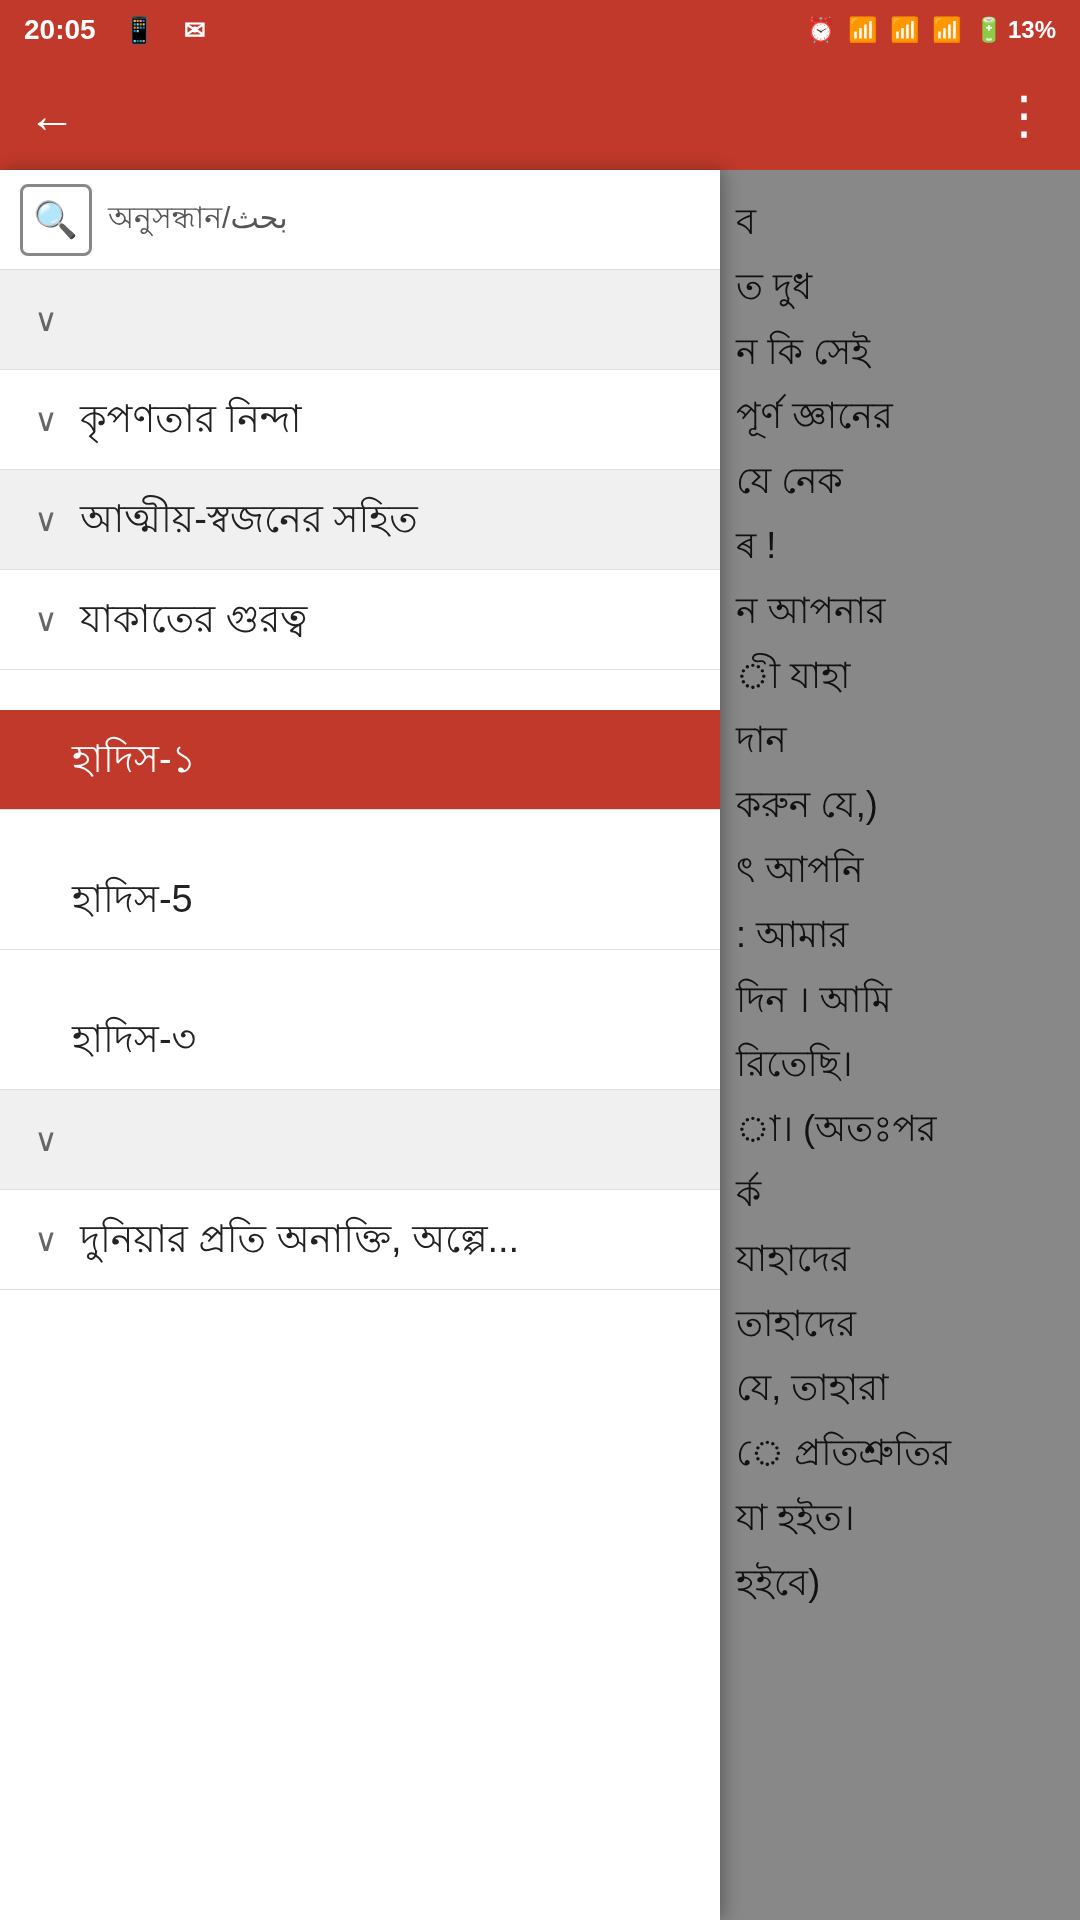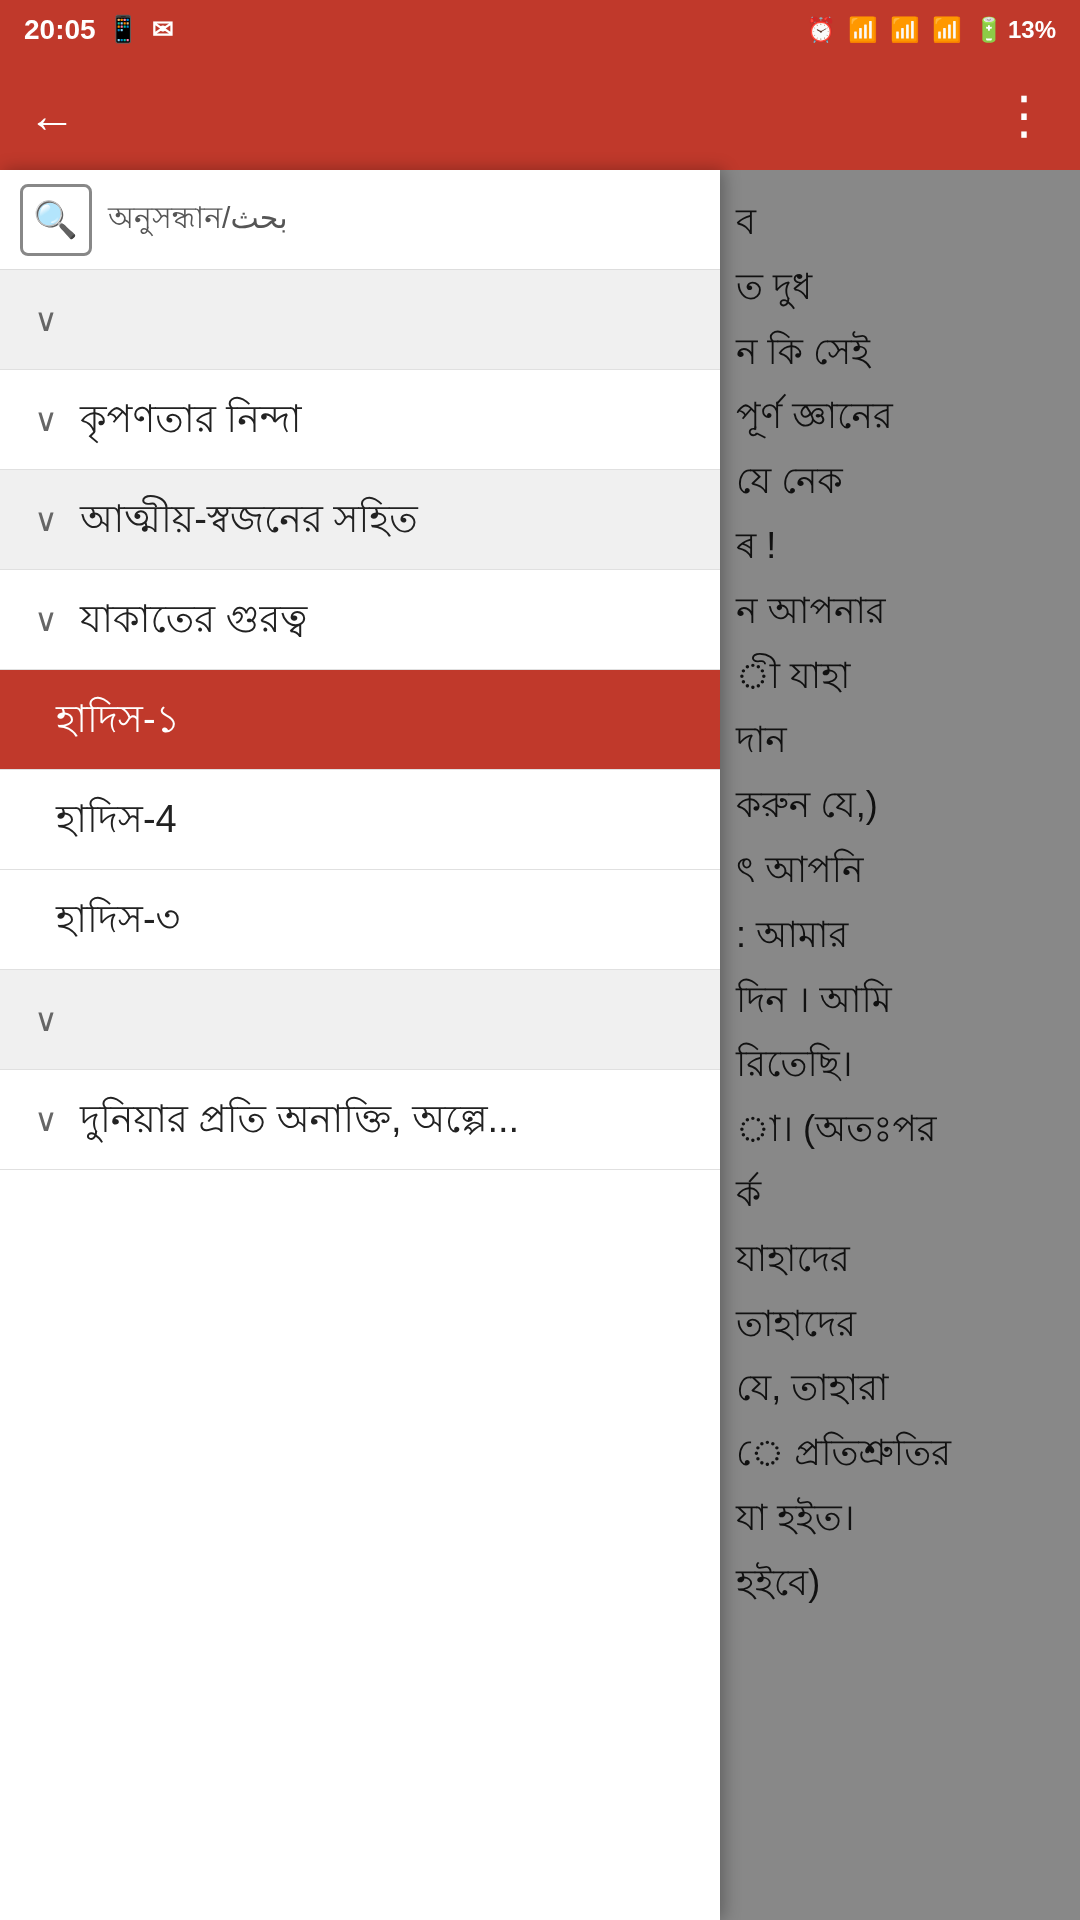--- a/index.html
+++ b/index.html
@@ -22,22 +22,22 @@
       display: flex;
       align-items: center;
       justify-content: space-between;
       padding: 0 24px;
       color: white;
       font-size: 28px;
       font-weight: bold;
     }
     .status-bar-left {
       display: flex;
-      align-items: flex-start;
-      gap: 12px;
+      align-items: flex-end;
+      gap: 28px;
     }
     .status-bar-right {
       display: flex;
       align-items: center;
       gap: 12px;
       font-size: 24px;
     }
     .battery-icon {
       display: inline-flex;
       align-items: center;
@@ -142,21 +142,22 @@
       background: white;
       gap: 16px;
     }
     .menu-item.active {
       background: #c0392b;
     }
     .menu-item.active .menu-label {
       color: white;
     }
     .menu-item.sub {
-      padding-left: 56px;
+      padding-left: 72px;
+      margin-top: 40px;
     }
     .menu-item.alt-bg {
       background: #f0f0f0;
     }
 
     .chevron {
       font-size: 32px;
       color: #666;
       width: 36px;
       text-align: center;
@@ -264,21 +265,21 @@
           <span class="menu-label">আত্মীয়-স্বজনের সহিত</span>
         </div>
         <div class="menu-item">
           <span class="chevron">∨</span>
           <span class="menu-label">যাকাতের গুরত্ব</span>
         </div>
         <div class="menu-item active sub">
           <span class="menu-label">হাদিস-১</span>
         </div>
         <div class="menu-item sub">
-          <span class="menu-label">হাদিস-4</span>
+          <span class="menu-label">হাদিস-5</span>
         </div>
         <div class="menu-item sub">
           <span class="menu-label">হাদিস-৩</span>
         </div>
         <div class="menu-item alt-bg">
           <span class="chevron">∨</span>
         </div>
         <div class="menu-item">
           <span class="chevron">∨</span>
           <span class="menu-label">দুনিয়ার প্রতি অনাক্তি, অল্পে...</span>

